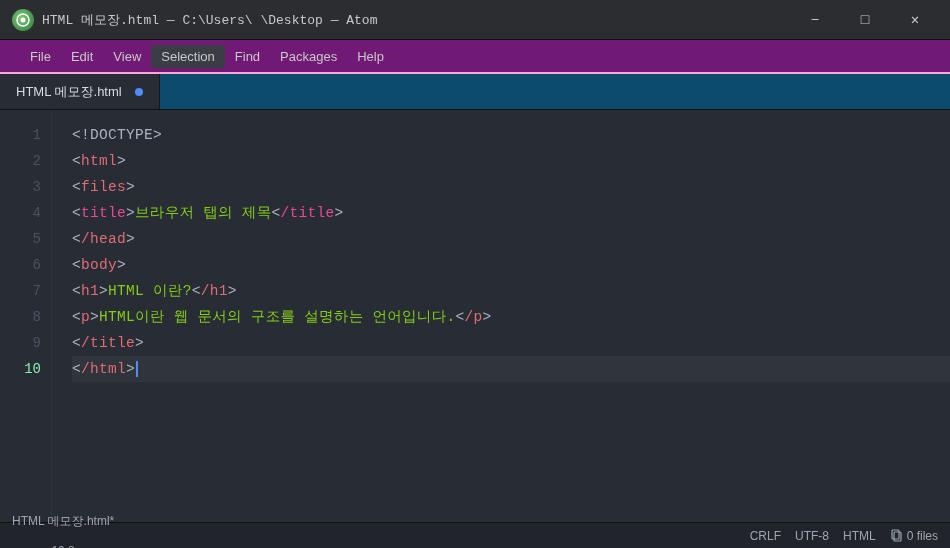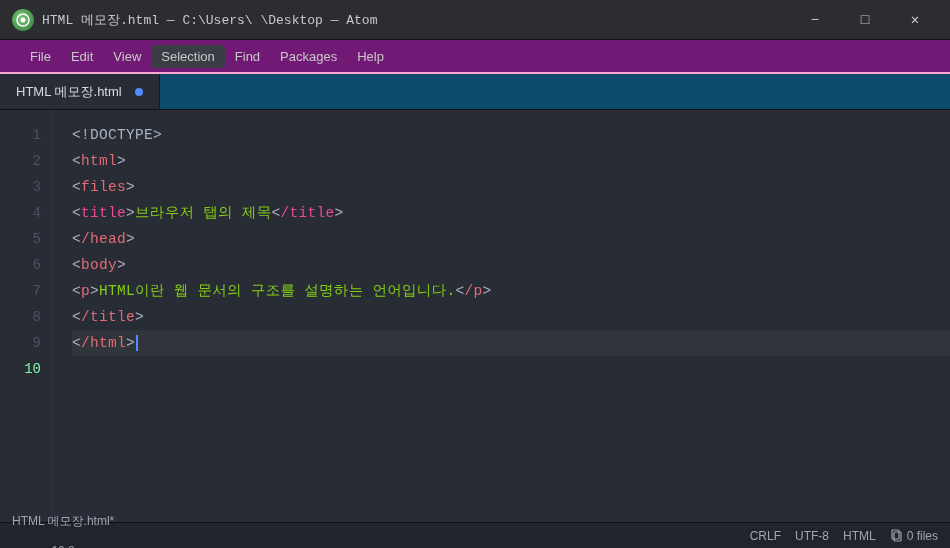--- a/index.html
+++ b/index.html
@@ -271,20 +271,21 @@
     <div class="code-line"><span class="kw-bracket">&lt;</span><span class="kw-tag">html</span><span class="kw-bracket">&gt;</span></div>
 
     <div class="code-line"><span class="kw-bracket">&lt;</span><span class="kw-tag">files</span><span class="kw-bracket">&gt;</span></div>
 
     <div class="code-line"><span class="kw-bracket">&lt;</span><span class="kw-title-tag">title</span><span class="kw-bracket">&gt;</span><span class="kw-content">브라우저 탭의 제목</span><span class="kw-bracket">&lt;</span><span class="kw-title-tag">/title</span><span class="kw-bracket">&gt;</span></div>
 
     <div class="code-line"><span class="kw-bracket">&lt;</span><span class="kw-tag">/head</span><span class="kw-bracket">&gt;</span></div>
 
     <div class="code-line"><span class="kw-bracket">&lt;</span><span class="kw-tag">body</span><span class="kw-bracket">&gt;</span></div>
 
+    <div class="code-line"><span class="kw-bracket">&lt;</span><span class="kw-tag">h1</span><span class="kw-bracket">&gt;</span><span class="kw-content">HTML 이란?</span><span class="kw-bracket">&lt;</span><span class="kw-tag">/h1</span><span class="kw-bracket">&gt;</span></div>
 
     <div class="code-line"><span class="kw-bracket">&lt;</span><span class="kw-tag">p</span><span class="kw-bracket">&gt;</span><span class="kw-content">HTML이란 웹 문서의 구조를 설명하는 언어입니다.</span><span class="kw-bracket">&lt;</span><span class="kw-tag">/p</span><span class="kw-bracket">&gt;</span></div>
 
     <div class="code-line"><span class="kw-bracket">&lt;</span><span class="kw-tag">/title</span><span class="kw-bracket">&gt;</span></div>
 
     <div class="code-line active-line"><span class="kw-bracket">&lt;</span><span class="kw-tag">/html</span><span class="kw-bracket">&gt;</span><span class="kw-cursor"></span></div>
   </div>
 </div>
 
 <div class="status-bar">

